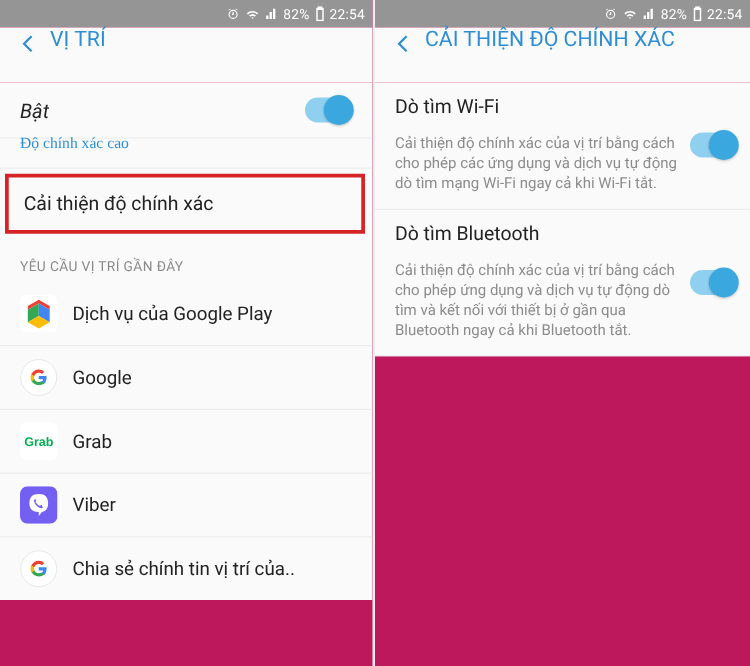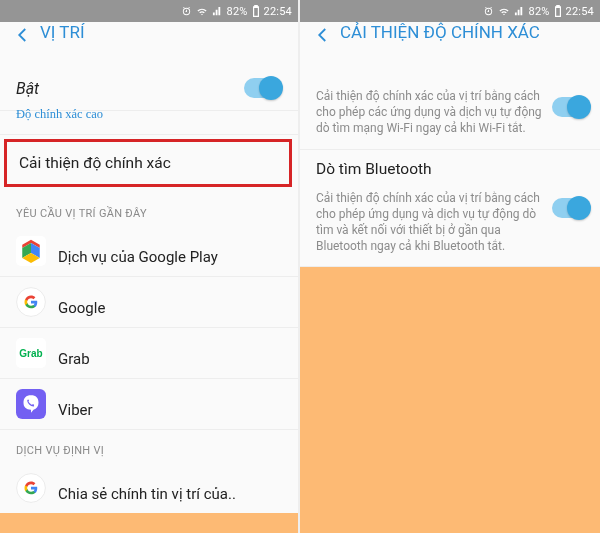--- a/index.html
+++ b/index.html
@@ -1,36 +1,36 @@
 <!DOCTYPE html>
 <html><head>
 <meta charset="utf-8">
 <style>
   * { box-sizing: border-box; margin: 0; padding: 0; }
   body { font-family: Roboto, -apple-system, "Segoe UI", Arial, sans-serif; background: #fff; width: 600px; height: 533px; overflow: hidden; }
   .row { display: flex; width: 600px; }
-  .phone { width: 300px; height: 533px; background: #fdba74; position: relative; overflow: hidden; }
+  .phone { width: 300px; height: 533px; background: #be185d; position: relative; overflow: hidden; }
   .phone.left { border-right: 2px solid #eee; }
 
   
   .statusbar { height: 22px; background: #959595; color: #fff; display: flex; align-items: center; justify-content: flex-end; padding: 0 6px; font-size: 11px; gap: 4px; letter-spacing: .2px; }
   .statusbar .ico { display: inline-flex; align-items: center; }
   .statusbar svg { fill: #fff; }
 
   
   .header { height: 44px; display: flex; padding: 0 10px; background: #fafafa; }
   .header .back { width: 26px; height: 26px; display: flex; align-items: center; justify-content: center; }
   .header .back svg { stroke: #2d8ed6; fill: none; }
   .header .title { font-size: 17px; color: #2d8ed6; margin-left: 4px; font-weight: 400; }
 
   
   .section { background: #fafafa; }
   .switchrow { display: flex; align-items: center; justify-content: space-between; padding: 12px 16px 12px 16px; font-style: italic; }
   .switchrow .lbl { font-size: 16px; color: #222; }
-  .itemrow { display: flex; align-items: flex-end; padding: 10px 16px; gap: 12px; }
+  .itemrow { display: flex; align-items: center; padding: 10px 16px; gap: 12px; }
   .itemrow .ilabel { font-size: 15px; color: #222; }
   .sub { font-size: 12.5px; color: #2d8ed6; padding: 0 16px 12px 16px; margin-top: -4px; font-family: Liberation Serif, serif; }
   .caption { font-size: 11px; color: #8a8a8a; padding: 14px 16px 6px 16px; letter-spacing: .3px; }
   .plain { padding: 12px 16px; font-size: 15.5px; color: #222; }
   .divider { height: 1px; background: #ededed; margin: 0 0 0 0; }
 
   
   .highlight { border: 3px solid #d62426; margin: 4px 6px 6px 4px; }
 
   
@@ -147,21 +147,20 @@
       <span class="appicon">
         <svg width="30" height="30" viewBox="0 0 48 48">
               <rect width="48" height="48" rx="10" fill="#7360f2"></rect>
               <path fill="#fff" d="M24 10c8 0 12 4 12 12 0 6-3 10-8 11l-4 5v-5c-8 0-12-4-12-11 0-8 4-12 12-12zm-5 7c-1 0-1 1-1 1 0 5 5 10 10 10 0 0 1 0 1-1l-1-3-3 1c-2-1-4-3-5-5l1-3z"></path>
             </svg>
       </span>
       <span class="ilabel">Viber</span>
     </div>
     <div class="divider"></div>
 
-    <div class="caption">DỊCH VỤ ĐỊNH VỊ</div>
 
     <div class="itemrow">
       <span class="appicon">
         <svg class="gicon" viewBox="0 0 48 48">
               <circle cx="24" cy="24" r="23" fill="#fff" stroke="#e0e0e0"></circle>
               <path fill="#4285F4" d="M34 24.2c0-.8-.1-1.5-.2-2.2H24v4.3h5.6c-.2 1.3-1 2.4-2.1 3.1v2.6h3.4c2-1.8 3.1-4.5 3.1-7.8z"></path>
               <path fill="#34A853" d="M24 34c2.8 0 5.2-.9 6.9-2.5l-3.4-2.6c-.9.6-2.1 1-3.5 1-2.7 0-5-1.8-5.8-4.3h-3.5v2.7C16.4 31.6 19.9 34 24 34z"></path>
               <path fill="#FBBC05" d="M18.2 25.6c-.2-.6-.3-1.3-.3-2s.1-1.4.3-2V19h-3.5C14 20.5 13.6 22.2 13.6 24s.4 3.5 1.1 5l3.5-2.7z"></path>
               <path fill="#EA4335" d="M24 17.9c1.5 0 2.9.5 4 1.6l3-3C29.2 14.6 26.8 13.6 24 13.6c-4.1 0-7.6 2.4-9.3 5.8l3.5 2.7c.8-2.5 3.1-4.2 5.8-4.2z"></path>
             </svg>
@@ -202,20 +201,21 @@
     <span class="back">
       <svg width="18" height="18" viewBox="0 0 24 24" stroke-width="2.4">
             <polyline points="15 4 7 12 15 20"></polyline>
           </svg>
     </span>
     <span class="title">CẢI THIỆN ĐỘ CHÍNH XÁC</span>
   </div>
 
   <div class="section">
     <div class="detail">
+      <div class="dtitle">Dò tìm Wi-Fi</div>
       <div class="ddesc">Cải thiện độ chính xác của vị trí bằng cách cho phép các ứng dụng và dịch vụ tự động dò tìm mạng Wi-Fi ngay cả khi Wi-Fi tắt.</div>
       <span class="toggle"></span>
     </div>
     <div class="divider"></div>
 
     <div class="detail">
       <div class="dtitle">Dò tìm Bluetooth</div>
       <div class="ddesc">Cải thiện độ chính xác của vị trí bằng cách cho phép ứng dụng và dịch vụ tự động dò tìm và kết nối với thiết bị ở gần qua Bluetooth ngay cả khi Bluetooth tắt.</div>
       <span class="toggle"></span>
     </div>

